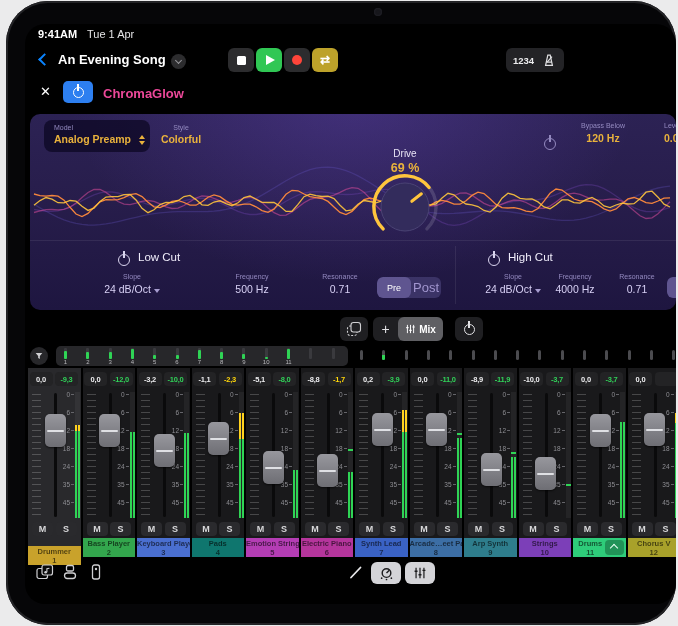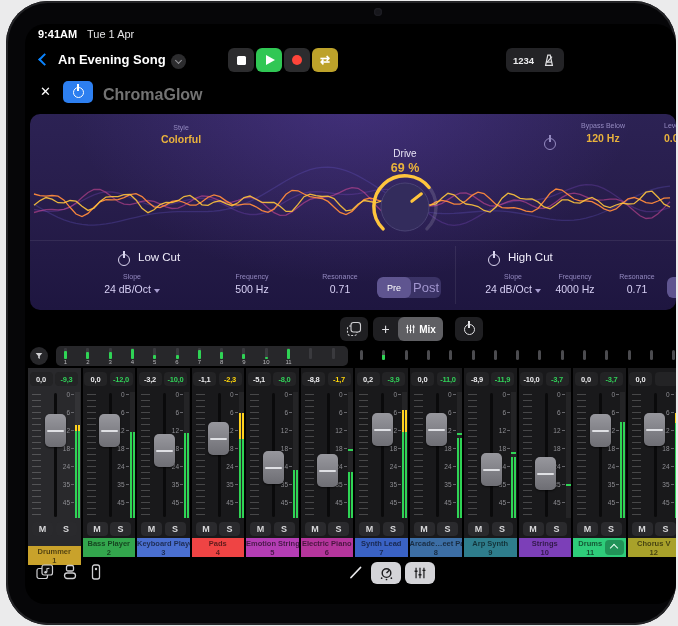--- a/index.html
+++ b/index.html
@@ -106,31 +106,40 @@
         <path d="M4.6 13.4 L6.8 3.2 H9.2 L11.4 13.4 Z" fill="none" stroke="#e0e0e2" stroke-width="1.2"></path>
         <path d="M6.2 10.2 L11 4.6" stroke="#e0e0e2" stroke-width="1.2"></path>
         <path d="M5.3 10.2 H10.7" stroke="#e0e0e2" stroke-width="1.2"></path>
       </svg>
     </div>
 
     <div class="txt" style="left:15px;top:60px;font-size:13px;color:#fff;">✕</div>
     <div style="position:absolute;left:38px;top:57px;width:30px;height:22px;border-radius:5px;background:#2d7ff0;display:flex;align-items:center;justify-content:center;color:#fff;">
         <span class="pwr" style="width:9px;height:9px;"></span>
       </div>
-    <div class="txt" style="left:78px;top:62px;font-size:16px;font-weight:600;color:#737373;">ChromaGlow</div>
+    <div class="txt" style="left:78px;top:62px;font-size:13px;font-weight:600;color:#ec4899;">ChromaGlow</div>
 
     <div id="panel">
       <svg id="waves" style="position:absolute;left:0;top:36px;" width="646" height="96" viewBox="0 0 646 96">
           <path d="M4.0 54.3 L10.0 57.9 L16.0 61.3 L22.0 64.4 L28.0 67.3 L34.0 69.8 L40.0 71.8 L46.0 73.4 L52.0 74.4 L58.0 75.0 L64.0 75.1 L70.0 74.7 L76.0 73.9 L82.0 72.9 L88.0 71.6 L94.0 70.2 L100.0 68.7 L106.0 67.3 L112.0 65.9 L118.0 64.7 L124.0 63.7 L130.0 62.9 L136.0 62.3 L142.0 61.9 L148.0 61.7 L154.0 61.7 L160.0 61.7 L166.0 61.7 L172.0 61.7 L178.0 61.5 L184.0 61.1 L190.0 60.5 L196.0 59.4 L202.0 58.0 L208.0 56.2 L214.0 54.0 L220.0 51.4 L226.0 48.4 L232.0 45.1 L238.0 41.6 L244.0 38.0 L250.0 34.4 L256.0 30.8 L262.0 27.5 L268.0 24.5 L274.0 21.8 L280.0 19.7 L286.0 18.2 L292.0 17.3 L298.0 17.1 L304.0 17.6 L310.0 18.8 L316.0 20.6 L322.0 23.0 L328.0 25.9 L334.0 29.2 L340.0 32.8 L346.0 36.6 L352.0 40.5 L358.0 44.3 L364.0 47.9 L370.0 51.3 L376.0 54.4 L382.0 57.0 L388.0 59.3 L394.0 61.0 L400.0 62.3 L406.0 63.1 L412.0 63.5 L418.0 63.6 L424.0 63.4 L430.0 63.0 L436.0 62.5 L442.0 62.0 L448.0 61.5 L454.0 61.1 L460.0 60.9 L466.0 60.9 L472.0 61.2 L478.0 61.7 L484.0 62.5 L490.0 63.4 L496.0 64.5 L502.0 65.7 L508.0 67.0 L514.0 68.1 L520.0 69.1 L526.0 69.9 L532.0 70.3 L538.0 70.4 L544.0 70.1 L550.0 69.4 L556.0 68.2 L562.0 66.5 L568.0 64.5 L574.0 62.0 L580.0 59.3 L586.0 56.4 L592.0 53.3 L598.0 50.2 L604.0 47.2 L610.0 44.4 L616.0 41.9 L622.0 39.7 L628.0 38.0 L634.0 36.8 L640.0 36.1 " fill="none" stroke="#6656c8" stroke-width="1.3" opacity="0.3"></path>
           <path d="M4.0 59.3 L10.0 60.5 L16.0 61.3 L22.0 61.4 L28.0 60.8 L34.0 59.2 L40.0 56.9 L46.0 53.9 L52.0 50.7 L58.0 47.6 L64.0 44.9 L70.0 42.9 L76.0 41.9 L82.0 42.0 L88.0 43.0 L94.0 44.9 L100.0 47.3 L106.0 50.0 L112.0 52.4 L118.0 54.4 L124.0 55.6 L130.0 56.0 L136.0 55.5 L142.0 54.2 L148.0 52.6 L154.0 50.8 L160.0 49.3 L166.0 48.3 L172.0 48.1 L178.0 48.8 L184.0 50.4 L190.0 52.8 L196.0 55.6 L202.0 58.6 L208.0 61.3 L214.0 63.3 L220.0 64.5 L226.0 64.5 L232.0 63.5 L238.0 61.3 L244.0 58.4 L250.0 54.9 L256.0 51.3 L262.0 48.0 L268.0 45.2 L274.0 43.2 L280.0 42.0 L286.0 41.6 L292.0 41.9 L298.0 42.6 L304.0 43.5 L310.0 44.2 L316.0 44.5 L322.0 44.3 L328.0 43.7 L334.0 42.6 L340.0 41.3 L346.0 40.1 L352.0 39.3 L358.0 39.3 L364.0 40.2 L370.0 42.3 L376.0 45.5 L382.0 49.6 L388.0 54.5 L394.0 59.6 L400.0 64.6 L406.0 69.0 L412.0 72.4 L418.0 74.6 L424.0 75.3 L430.0 74.7 L436.0 72.8 L442.0 70.0 L448.0 66.6 L454.0 63.0 L460.0 59.5 L466.0 56.5 L472.0 54.1 L478.0 52.5 L484.0 51.4 L490.0 50.9 L496.0 50.6 L502.0 50.2 L508.0 49.6 L514.0 48.5 L520.0 46.8 L526.0 44.6 L532.0 42.2 L538.0 39.6 L544.0 37.3 L550.0 35.5 L556.0 34.7 L562.0 34.9 L568.0 36.2 L574.0 38.7 L580.0 42.0 L586.0 46.0 L592.0 50.2 L598.0 54.2 L604.0 57.6 L610.0 60.1 L616.0 61.5 L622.0 61.7 L628.0 61.0 L634.0 59.4 L640.0 57.3 " fill="none" stroke="#8a4fd0" stroke-width="1.3" opacity="0.28"></path>
           <path d="M4.0 62.5 L10.0 60.8 L16.0 59.6 L22.0 59.5 L28.0 59.8 L34.0 59.4 L40.0 57.2 L46.0 53.0 L52.0 47.6 L58.0 42.5 L64.0 39.5 L70.0 39.5 L76.0 42.4 L82.0 47.0 L88.0 51.5 L94.0 54.2 L100.0 54.6 L106.0 53.2 L112.0 51.4 L118.0 50.5 L124.0 51.4 L130.0 53.9 L136.0 56.8 L142.0 58.5 L148.0 58.2 L154.0 55.5 L160.0 51.6 L166.0 48.0 L172.0 46.0 L178.0 46.4 L184.0 48.4 L190.0 50.9 L196.0 52.4 L202.0 52.2 L208.0 50.4 L214.0 48.2 L220.0 47.3 L226.0 48.7 L232.0 52.6 L238.0 57.9 L244.0 62.7 L250.0 65.4 L256.0 65.1 L262.0 61.9 L268.0 57.2 L274.0 52.7 L280.0 49.4 L286.0 47.9 L292.0 47.4 L298.0 46.8 L304.0 45.2 L310.0 42.4 L316.0 39.4 L322.0 37.6 L328.0 38.3 L334.0 42.2 L340.0 48.4 L346.0 55.5 L352.0 61.4 L358.0 64.5 L364.0 64.4 L370.0 62.0 L376.0 58.8 L382.0 56.2 L388.0 55.2 L394.0 55.5 L400.0 56.0 L406.0 55.5 L412.0 53.3 L418.0 49.6 L424.0 45.7 L430.0 43.1 L436.0 42.9 L442.0 45.3 L448.0 49.4 L454.0 53.4 L460.0 55.9 L466.0 56.0 L472.0 54.2 L478.0 51.6 L484.0 50.0 L490.0 50.3 L496.0 52.5 L502.0 55.6 L508.0 58.0 L514.0 58.4 L520.0 56.1 L526.0 52.0 L532.0 47.4 L538.0 44.2 L544.0 43.1 L550.0 44.4 L556.0 46.8 L562.0 49.1 L568.0 50.2 L574.0 49.9 L580.0 49.1 L586.0 49.2 L592.0 51.2 L598.0 55.4 L604.0 60.8 L610.0 65.8 L616.0 68.5 L622.0 67.8 L628.0 63.8 L634.0 57.9 L640.0 51.7 " fill="none" stroke="#d84a9b" stroke-width="1.3" opacity="0.55"></path>
           <path d="M4.0 44.0 L10.0 45.7 L16.0 46.2 L22.0 45.5 L28.0 46.1 L34.0 50.2 L40.0 57.3 L46.0 64.0 L52.0 66.5 L58.0 63.4 L64.0 57.2 L70.0 51.8 L76.0 49.6 L82.0 49.8 L88.0 49.6 L94.0 47.6 L100.0 44.6 L106.0 43.7 L112.0 46.6 L118.0 52.2 L124.0 56.8 L130.0 57.7 L136.0 54.9 L142.0 51.4 L148.0 50.5 L154.0 52.5 L160.0 55.2 L166.0 55.2 L172.0 51.8 L178.0 47.2 L184.0 44.9 L190.0 46.6 L196.0 50.9 L202.0 54.3 L208.0 55.1 L214.0 54.2 L220.0 54.1 L226.0 56.8 L232.0 60.6 L238.0 62.3 L244.0 59.2 L250.0 51.9 L256.0 44.3 L262.0 40.3 L268.0 40.8 L274.0 44.0 L280.0 46.7 L286.0 47.7 L292.0 48.5 L298.0 51.4 L304.0 56.9 L310.0 62.4 L316.0 64.5 L322.0 61.4 L328.0 55.2 L334.0 49.7 L340.0 48.0 L346.0 49.6 L352.0 51.5 L358.0 51.2 L364.0 48.7 L370.0 46.6 L376.0 47.6 L382.0 51.7 L388.0 56.0 L394.0 57.5 L400.0 55.4 L406.0 51.9 L412.0 50.3 L418.0 51.7 L424.0 54.1 L430.0 54.2 L436.0 50.7 L442.0 45.4 L448.0 42.2 L454.0 43.5 L460.0 48.7 L466.0 54.4 L472.0 57.6 L478.0 58.0 L484.0 57.7 L490.0 58.9 L496.0 61.2 L502.0 61.9 L508.0 58.5 L514.0 51.2 L520.0 43.3 L526.0 39.0 L532.0 40.1 L538.0 44.6 L544.0 49.0 L550.0 50.8 L556.0 50.9 L562.0 51.7 L568.0 54.8 L574.0 58.9 L580.0 61.0 L586.0 58.9 L592.0 53.7 L598.0 48.9 L604.0 47.5 L610.0 49.7 L616.0 52.7 L622.0 53.4 L628.0 51.0 L634.0 48.1 L640.0 47.8 " fill="none" stroke="#ff8a3c" stroke-width="1.3" opacity="0.95"></path>
           <path d="M4.0 55.2 L10.0 50.6 L16.0 47.5 L22.0 49.2 L28.0 52.7 L34.0 52.8 L40.0 50.5 L46.0 51.2 L52.0 56.3 L58.0 60.4 L64.0 58.1 L70.0 51.6 L76.0 47.1 L82.0 46.7 L88.0 46.7 L94.0 44.7 L100.0 44.4 L106.0 49.9 L112.0 58.4 L118.0 62.7 L124.0 59.8 L130.0 54.6 L136.0 52.5 L142.0 52.6 L148.0 50.7 L154.0 46.5 L160.0 45.4 L166.0 49.6 L172.0 54.8 L178.0 55.3 L184.0 52.0 L190.0 50.8 L196.0 53.6 L202.0 55.7 L208.0 52.8 L214.0 47.5 L220.0 46.0 L226.0 49.3 L232.0 52.4 L238.0 52.5 L244.0 52.5 L250.0 56.3 L256.0 61.4 L262.0 61.3 L268.0 54.4 L274.0 46.7 L280.0 44.1 L286.0 45.6 L292.0 46.5 L298.0 46.1 L304.0 48.6 L310.0 55.2 L316.0 60.8 L322.0 59.9 L328.0 54.2 L334.0 50.5 L340.0 51.5 L346.0 52.9 L352.0 50.8 L358.0 47.5 L364.0 48.4 L370.0 53.1 L376.0 56.1 L382.0 54.3 L388.0 51.5 L394.0 52.4 L400.0 55.1 L406.0 53.9 L412.0 48.0 L418.0 43.3 L424.0 44.8 L430.0 50.3 L436.0 54.0 L442.0 54.8 L448.0 56.5 L454.0 60.5 L460.0 62.1 L466.0 57.0 L472.0 48.2 L478.0 43.2 L484.0 44.9 L490.0 48.4 L496.0 49.2 L502.0 49.0 L508.0 51.9 L514.0 57.0 L520.0 58.7 L526.0 54.7 L532.0 49.9 L538.0 49.8 L544.0 52.7 L550.0 53.1 L556.0 49.6 L562.0 47.5 L568.0 50.7 L574.0 56.0 L580.0 57.6 L586.0 55.0 L592.0 53.1 L598.0 54.0 L604.0 53.7 L610.0 48.7 L616.0 42.2 L622.0 41.2 L628.0 47.2 L634.0 54.2 L640.0 57.0 " fill="none" stroke="#ffc53c" stroke-width="1.3" opacity="0.9"></path>
         </svg>
 
+      <div style="position:absolute;left:14px;top:6px;width:106px;height:32px;border-radius:8px;background:rgba(12,7,35,.75);">
+        <div class="txt plabel" style="left:10px;top:4px;">Model</div>
+        <div class="txt pgold" style="left:10px;top:13px;font-size:10.5px;">Analog Preamp</div>
+        <div style="position:absolute;right:5px;top:15px;color:#e9b23c;">
+            <div class="tri-u"></div>
+            <div style="height:1.5px;"></div>
+            <div class="tri-d"></div>
+          </div>
+      </div>
 
       <div style="position:absolute;left:118px;top:6px;width:66px;text-align:center;">
         <div class="plabel" style="padding-top:4px;">Style</div>
         <div class="pgold" style="font-size:10.5px;padding-top:2px;">Colorful</div>
       </div>
 
       <span class="pwr" style="position:absolute;left:514px;top:24px;width:10px;height:10px;color:#948ac0;"></span>
       <div style="position:absolute;left:535px;top:8px;width:76px;text-align:center;">
         <div class="plabel">Bypass Below</div>
         <div class="pgold" style="font-size:10.5px;padding-top:3px;">120 Hz</div>
@@ -390,21 +399,21 @@
             </div>
       <div class="meter">
         <div class="mbar g" style="top: 47px; height: 79px;"></div>
         <div class="mbar y" style="top: 21px; height: 26px;"></div>
 
       </div>
       <div class="handle" style="top: 32px;"></div>
     </div>
     <div class="ms" style="left:4px;">M</div>
     <div class="ms" style="left:27.5px;">S</div>
-    <div class="tlabel" style="background: #ef4444;">
+    <div class="tlabel" style="background: #0f766e;">
       <div class="tname">Pads</div>
       <div class="tnum">4</div>
 
     </div>
   </div>
         <div class="strip" style="left: 221px;">
     <div class="pill vol">-5,1</div>
     <div class="pill peak" style="color: rgb(48, 209, 88);">-8,0</div>
     <div class="fzone">
       <div class="ticks"></div>

